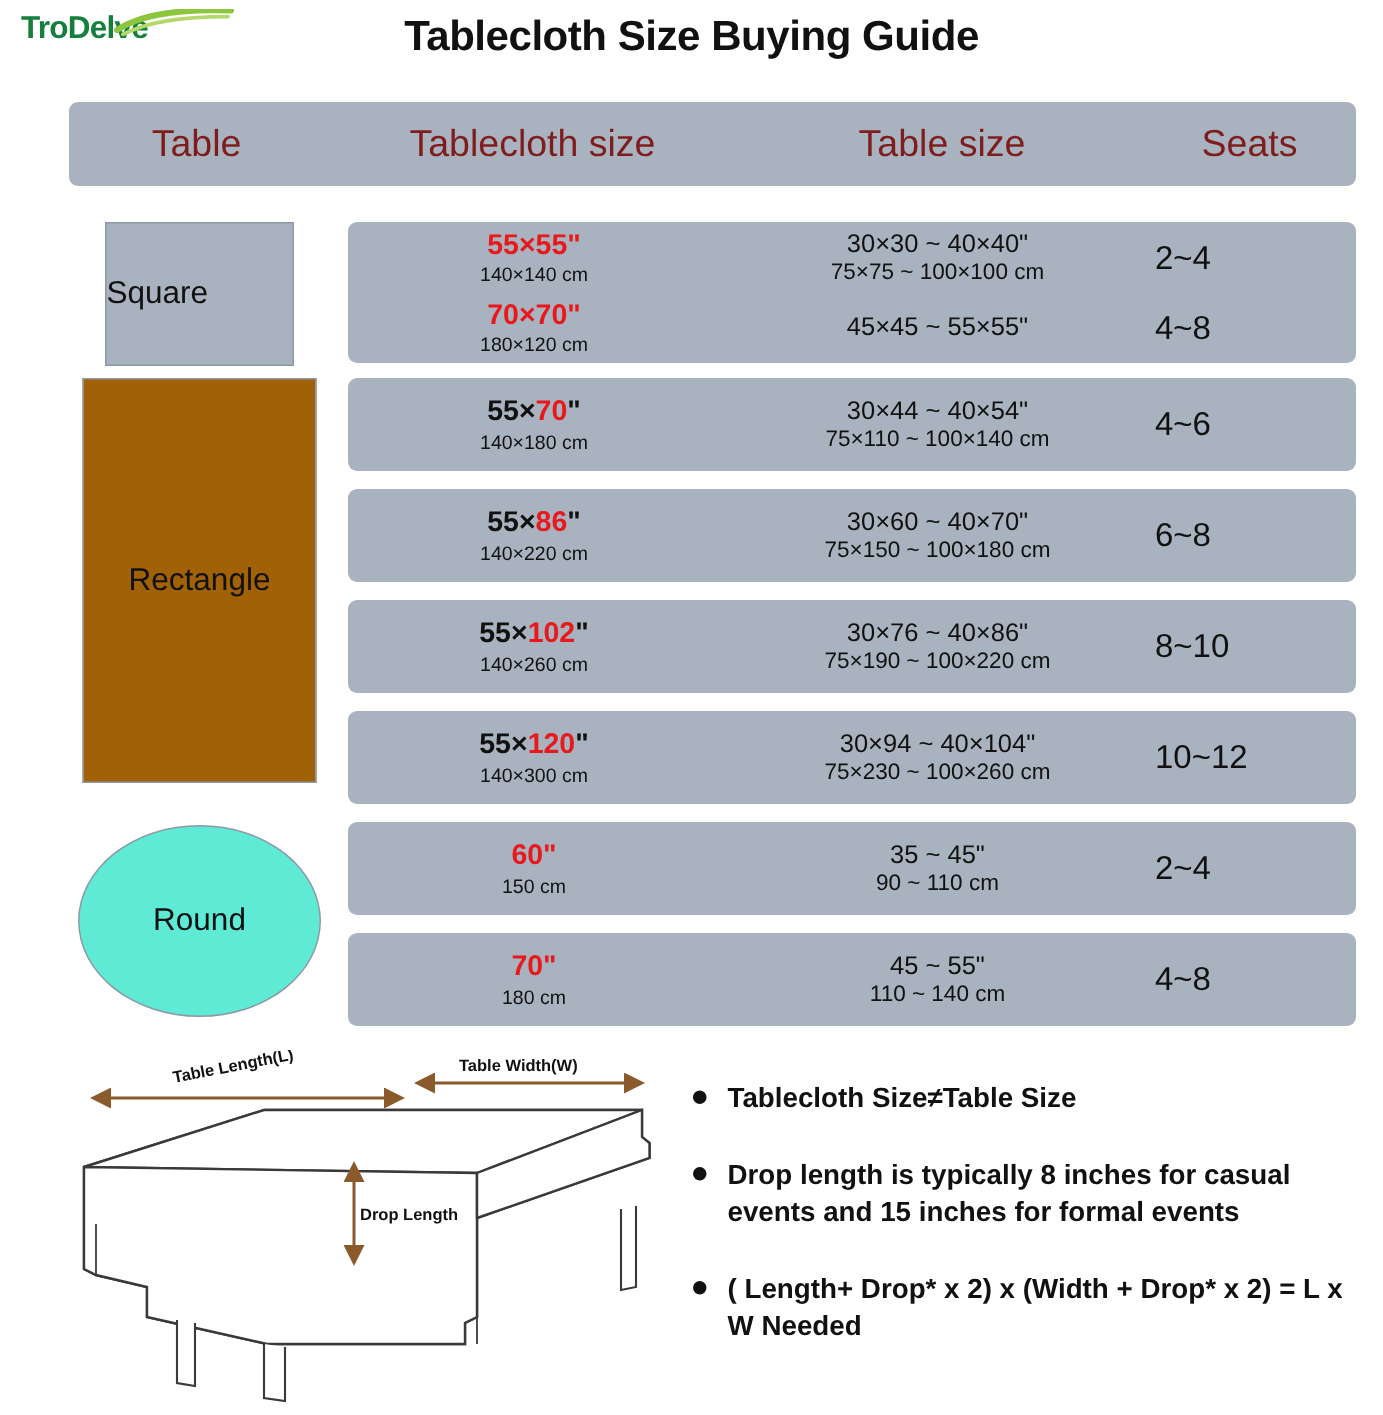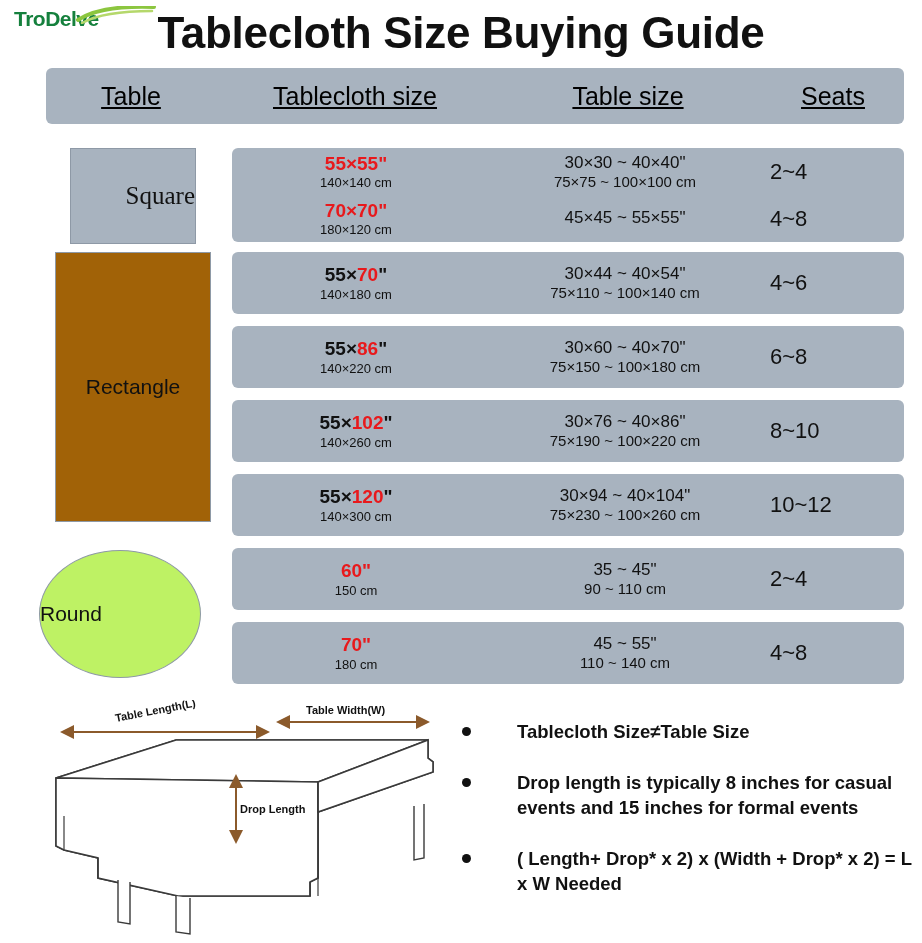--- a/index.html
+++ b/index.html
@@ -40,88 +40,86 @@
     height: 18px;
   }
 
   
   .main-title {
     position: absolute;
     left: 0;
     right: 0;
     top: 8px;
     text-align: center;
-    font-size: 44px;
+    font-size: 28px;
     font-weight: bold;
     letter-spacing: -0.3px;
   }
 
   
   .header-band {
     position: absolute;
     left: 46px;
     top: 68px;
     width: 858px;
     height: 56px;
     background: #a8b3bf;
     border-radius: 6px;
     display: flex;
     align-items: center;
   }
   .header-cell {
     font-size: 25px;
     text-align: center;
-    color: #000000;
-    text-decoration: underline;
+    color: #7f1d1d;
   }
   .hc-table { width: 170px; }
   .hc-cloth { width: 278px; }
   .hc-size  { width: 268px; }
   .hc-seats { width: 142px; }
 
   
   .shape-square {
     position: absolute;
     left: 70px;
     top: 148px;
     width: 124px;
     height: 94px;
     background: #a8b3bf;
     border: 1px solid #8e99a6;
     display: flex;
     align-items: center;
-    justify-content: flex-end;
-    font-size: 25px;
-    font-family: Liberation Serif, serif;
+    justify-content: flex-start;
+    font-size: 21px;
   }
   .shape-rect {
     position: absolute;
     left: 55px;
     top: 252px;
     width: 154px;
     height: 268px;
     background: #a16207;
     border: 1px solid #8e99a6;
     display: flex;
     align-items: center;
     justify-content: center;
     font-size: 21px;
   }
   .shape-round {
     position: absolute;
-    left: 39px;
+    left: 52px;
     top: 550px;
     width: 160px;
     height: 126px;
-    background: #bef264;
+    background: #5eead4;
     border: 1px solid #8e99a6;
     border-radius: 50%;
     display: flex;
     align-items: center;
-    justify-content: flex-start;
+    justify-content: center;
     font-size: 21px;
   }
 
   
   .row {
     position: absolute;
     left: 232px;
     width: 672px;
     background: #a8b3bf;
     border-radius: 6px;
@@ -195,21 +193,20 @@
     border-radius: 50%;
     background: #111;
     margin-top: 7px;
     margin-right: 14px;
     flex: 0 0 auto;
   }
   .note-text {
     font-size: 18.5px;
     font-weight: bold;
     line-height: 1.35;
-    margin-left: 32px;
   }
   .dim-label {
     font-size: 11px;
     font-weight: bold;
     fill: #111;
     font-family: "Liberation Sans", sans-serif;
   }
 </style>
 </head>
 <body>

